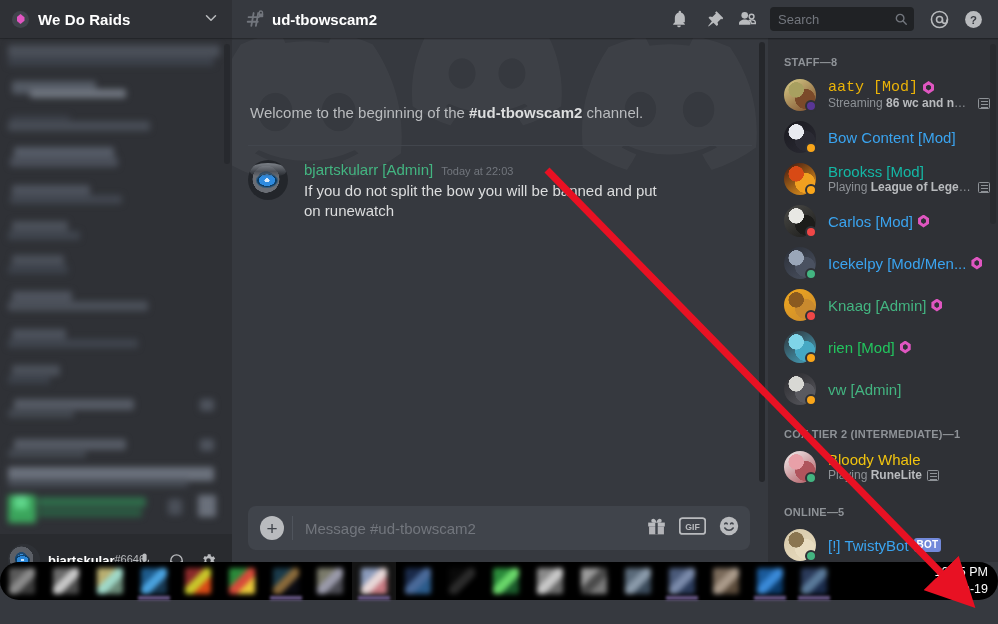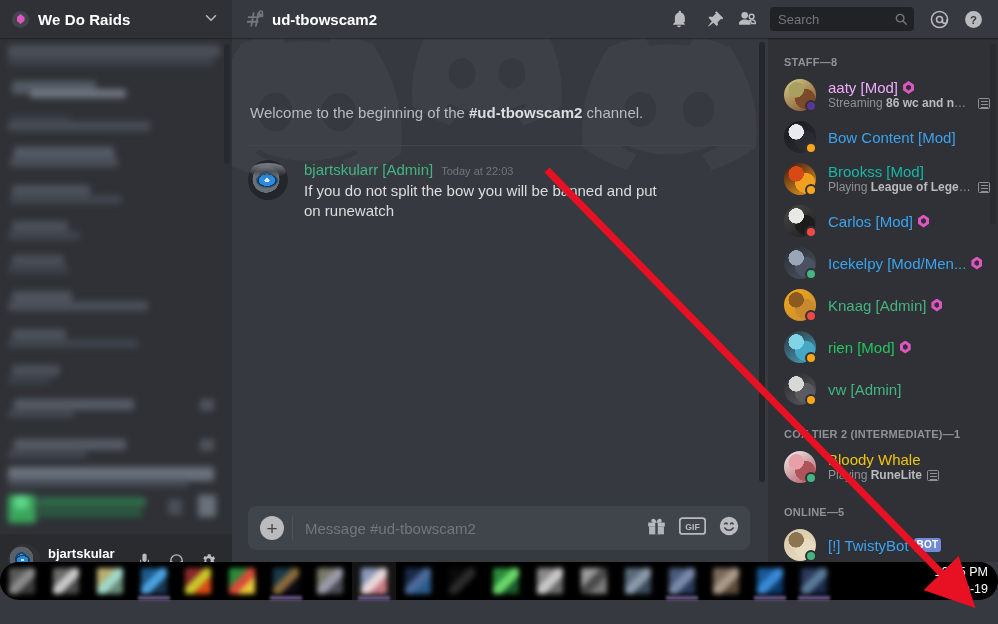--- a/index.html
+++ b/index.html
@@ -55,21 +55,21 @@
   }
   .up-avatar::after {
     content:""; position: absolute; left: 7px; top: 11px; width: 15px; height: 10px;
     border-radius: 50%;
     background: radial-gradient(ellipse at 50% 50%, #cfe6fa 0 14%, #2b86d6 15% 55%, #0d3b61 56% 100%);
   }
   .up-status {
     position: absolute; right: -1px; bottom: -1px; width: 11px; height: 11px;
     border-radius: 50%; background: #747f8d; border: 2px solid #292b2f;
   }
-  .up-names { display: flex; flex-direction: column; justify-content: space-between; min-width: 0; }
+  .up-names { display: flex; flex-direction: row; justify-content: space-between; min-width: 0; }
   .up-name { color: #fff; font-size: 13px; font-weight: 600; line-height: 15px; }
   .up-tag { color: #b9bbbe; font-size: 11px; line-height: 13px; }
   .up-icons { margin-left: auto; display: flex; gap: 4px; padding-right: 2px; }
   .up-btn {
     width: 28px; height: 28px; display: flex; align-items: center; justify-content: center;
     color: #b9bbbe; cursor: pointer;
   }
 
   
   .chan-header {
@@ -438,21 +438,21 @@
   <div class="members">
     <div id="member-groups">
         <div class="group-head">STAFF—8</div>
         <div class="member">
           <div class="m-avatar">
             <div class="m-img" style="background: radial-gradient(circle at 38% 34%, rgb(168, 160, 96) 0px, rgb(168, 160, 96) 26%, transparent 27%), radial-gradient(circle at 66% 62%, rgb(123, 74, 42) 0px, rgb(123, 74, 42) 34%, transparent 35%), linear-gradient(145deg, rgb(217, 207, 138) 0%, rgb(123, 74, 42) 100%);"></div>
             <span class="m-dot" style="background: rgb(89, 54, 149);"></span>
           </div>
           <div class="m-info">
             <div class="m-name-row">
-              <span class="m-name" style="color: #f0abfc;">aaty [Mod]</span>
+              <span class="m-name" style="color: #eab308; font-family: Liberation Mono, monospace;">aaty [Mod]</span>
               <span class="nitro"></span>
             </div>
             <div class="m-activity">
               <span style="overflow: hidden; text-overflow: ellipsis;"><span>Streaming </span><b>86 wc and noprep s...</b></span>
               <span class="act-icon"></span>
             </div>
           </div>
         </div>
         <div class="member">
           <div class="m-avatar">

